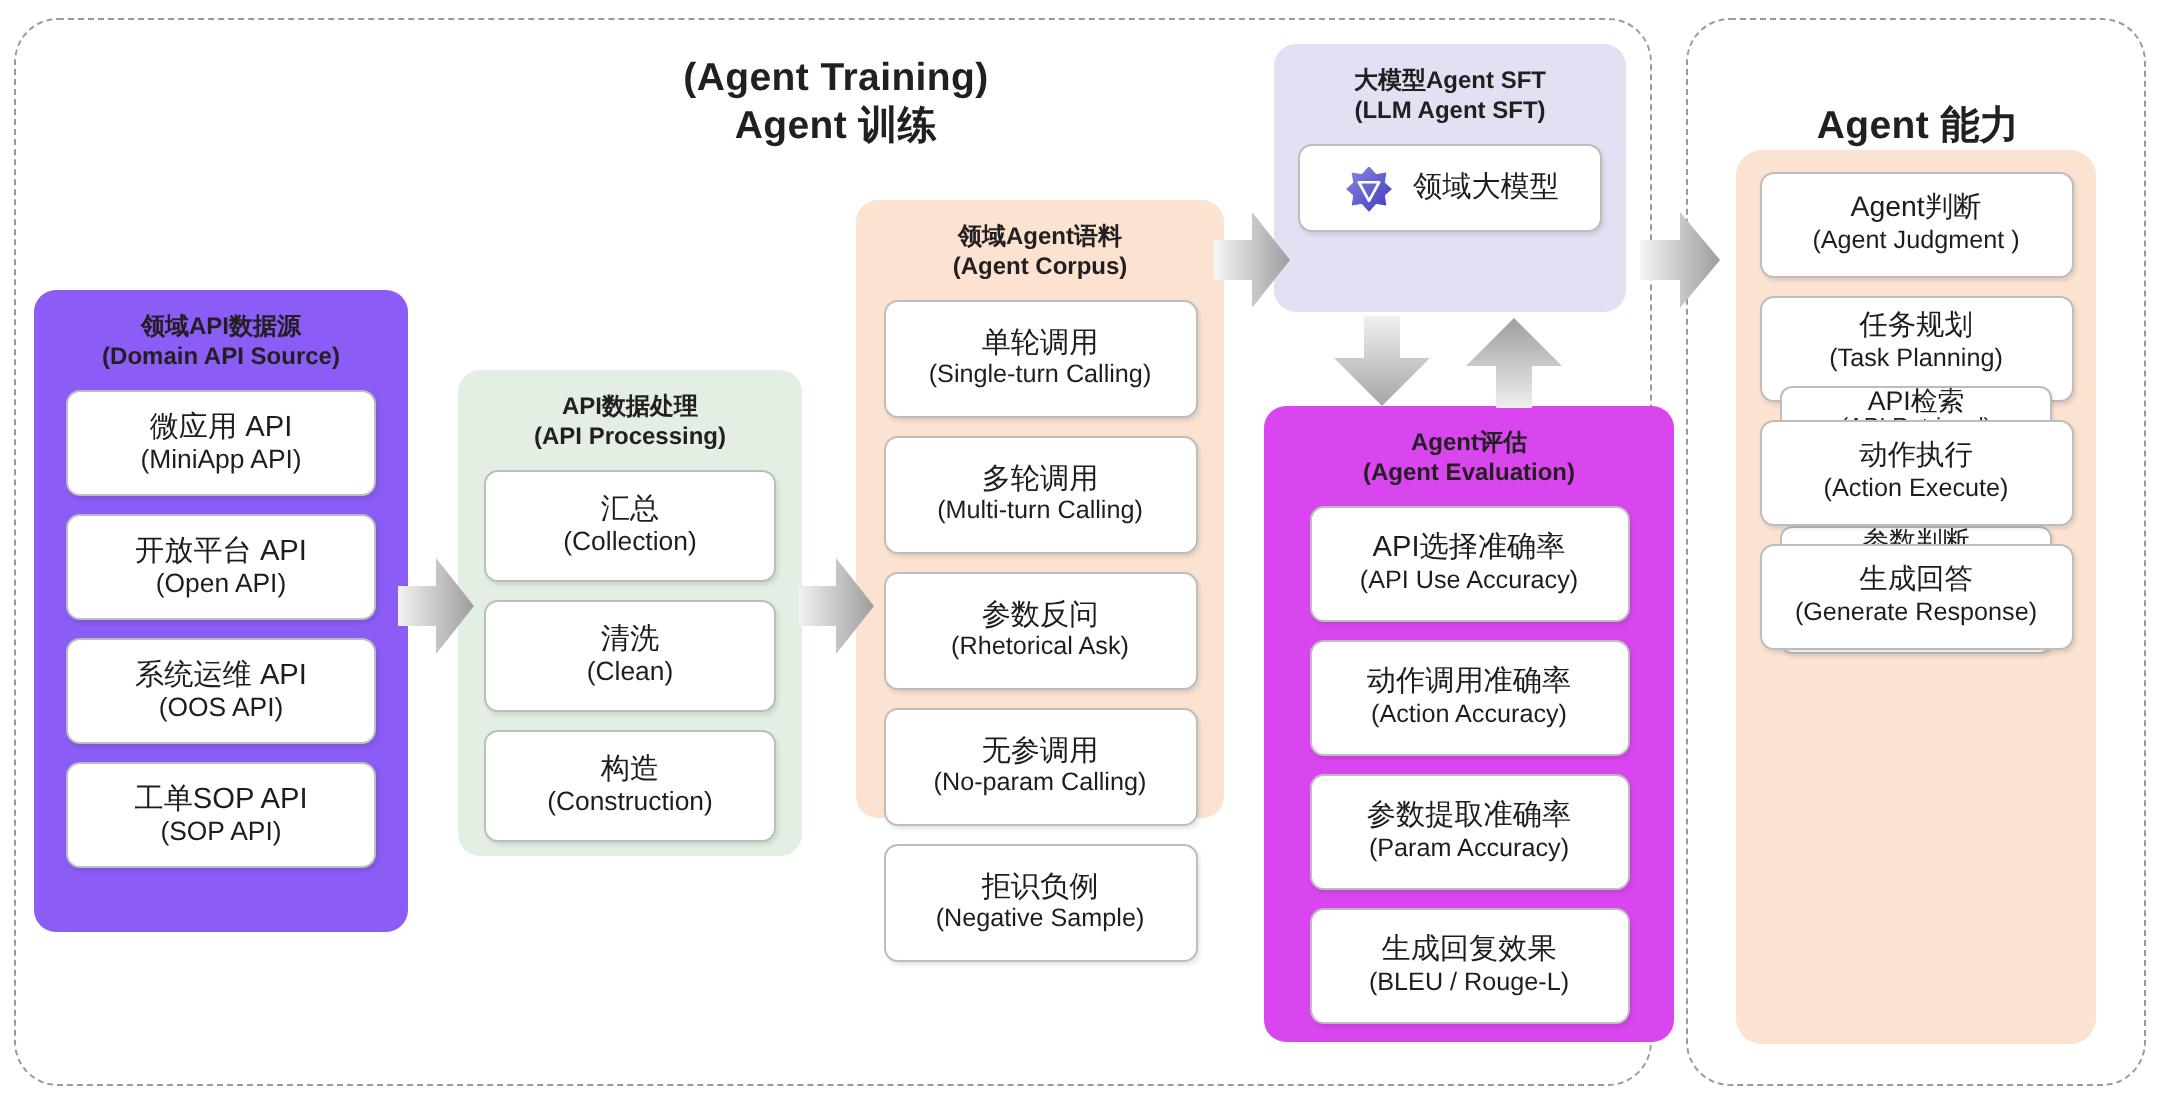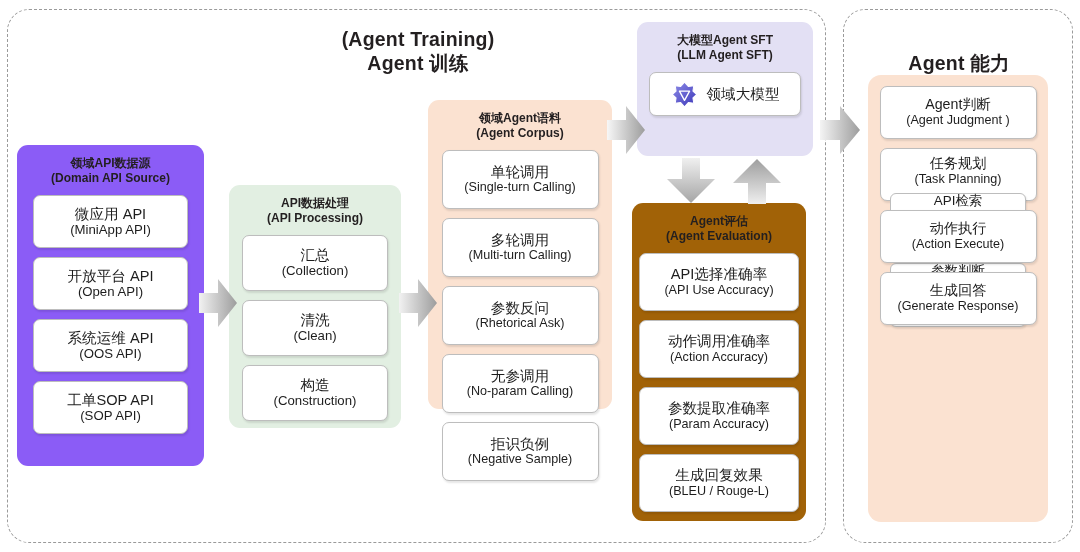--- a/index.html
+++ b/index.html
@@ -48,21 +48,21 @@
     font-size:12px;
     line-height:1.25;
     color:#231f20;
     margin-top:11px;
     margin-bottom:9px;
   }
   #panel-domain-api{left:17px;top:145px;width:187px;height:321px;background:#8b5cf6;}
   #panel-api-processing{left:229px;top:185px;width:172px;height:243px;background:#e2efe2;}
   #panel-agent-corpus{left:428px;top:100px;width:184px;height:309px;background:#fbe2d1;}
   #panel-llm-sft{left:637px;top:22px;width:176px;height:134px;background:#e3e0f4;}
-  #panel-agent-eval{left:632px;top:203px;width:174px;height:318px;background:#a16207;}
+  #panel-agent-eval{left:632px;top:203px;width:205px;height:318px;background:#d946ef;}
   #panel-abilities-inner{left:868px;top:75px;width:180px;height:447px;background:#fbe2d1;border-radius:13px;}
 
   
   .card{
     position:relative;
     background:#ffffff;
     border:1.1px solid #bdbdbd;
     border-radius:7px;
     box-sizing:border-box;
     display:flex;

